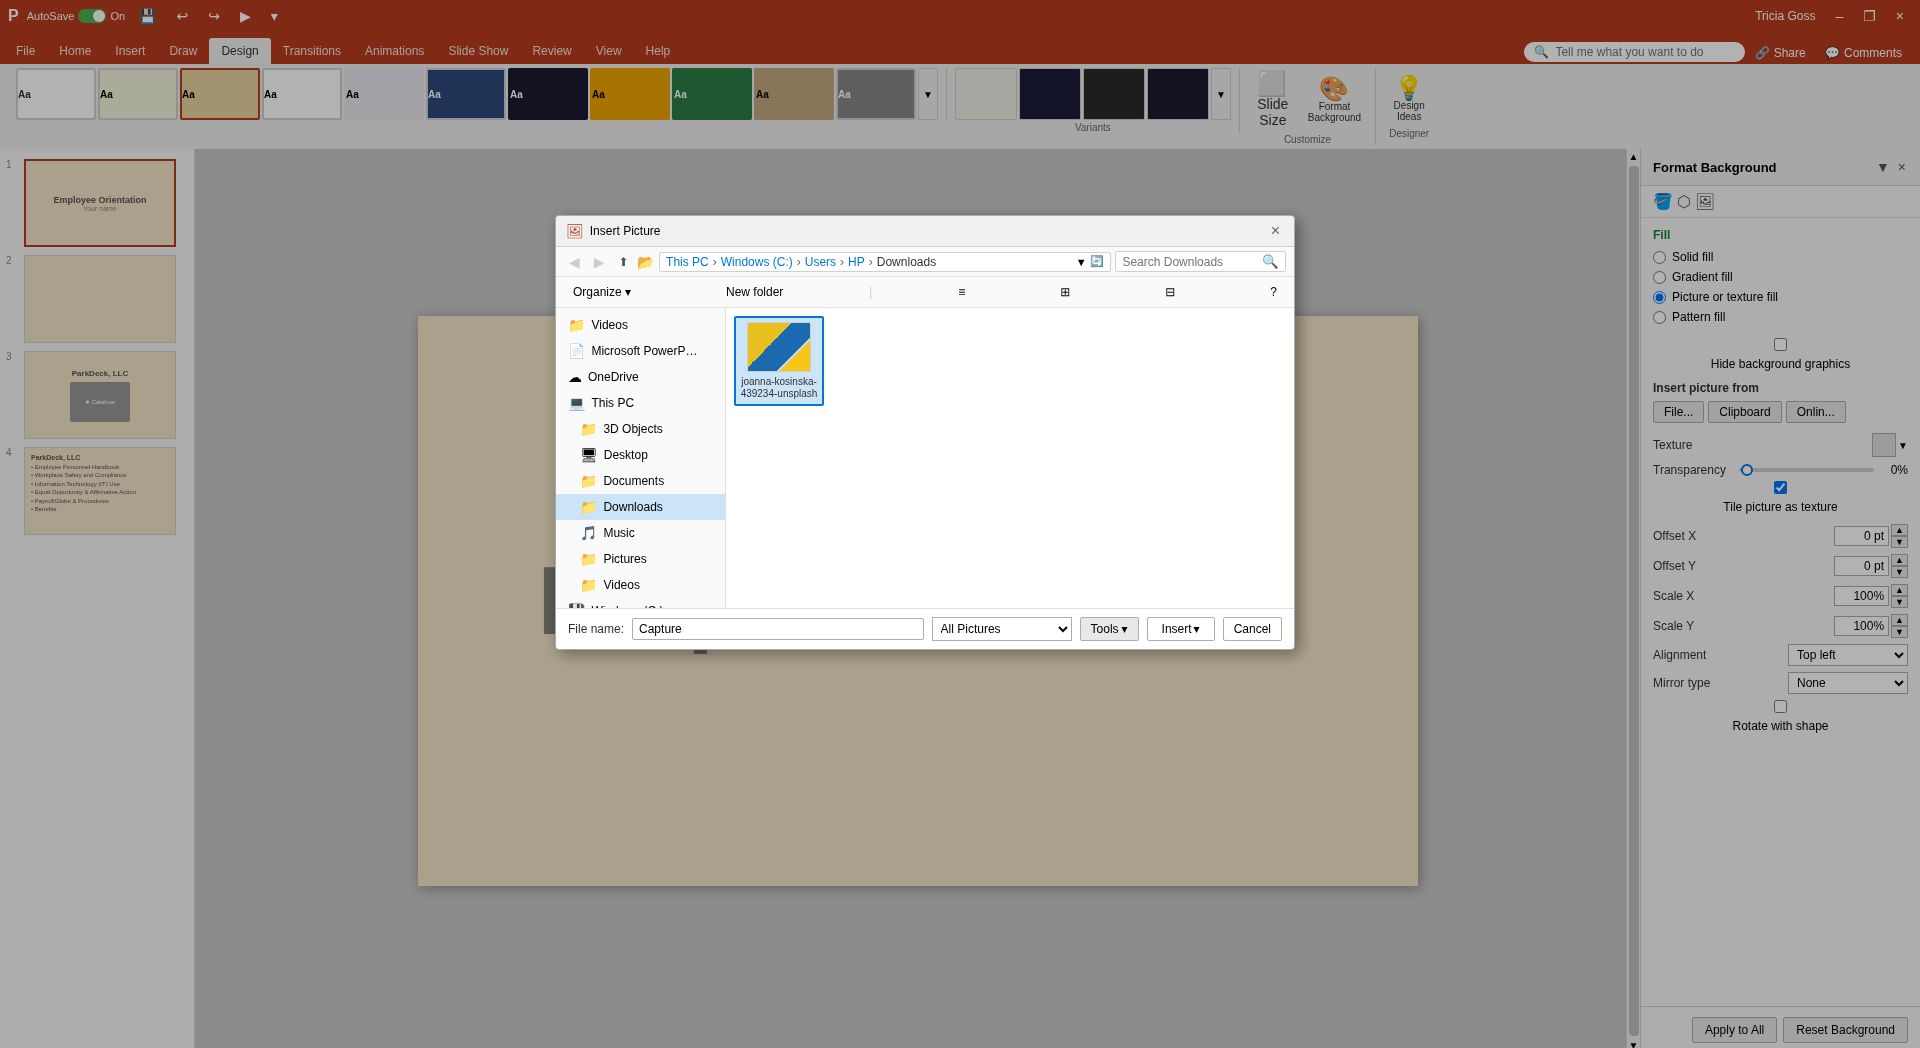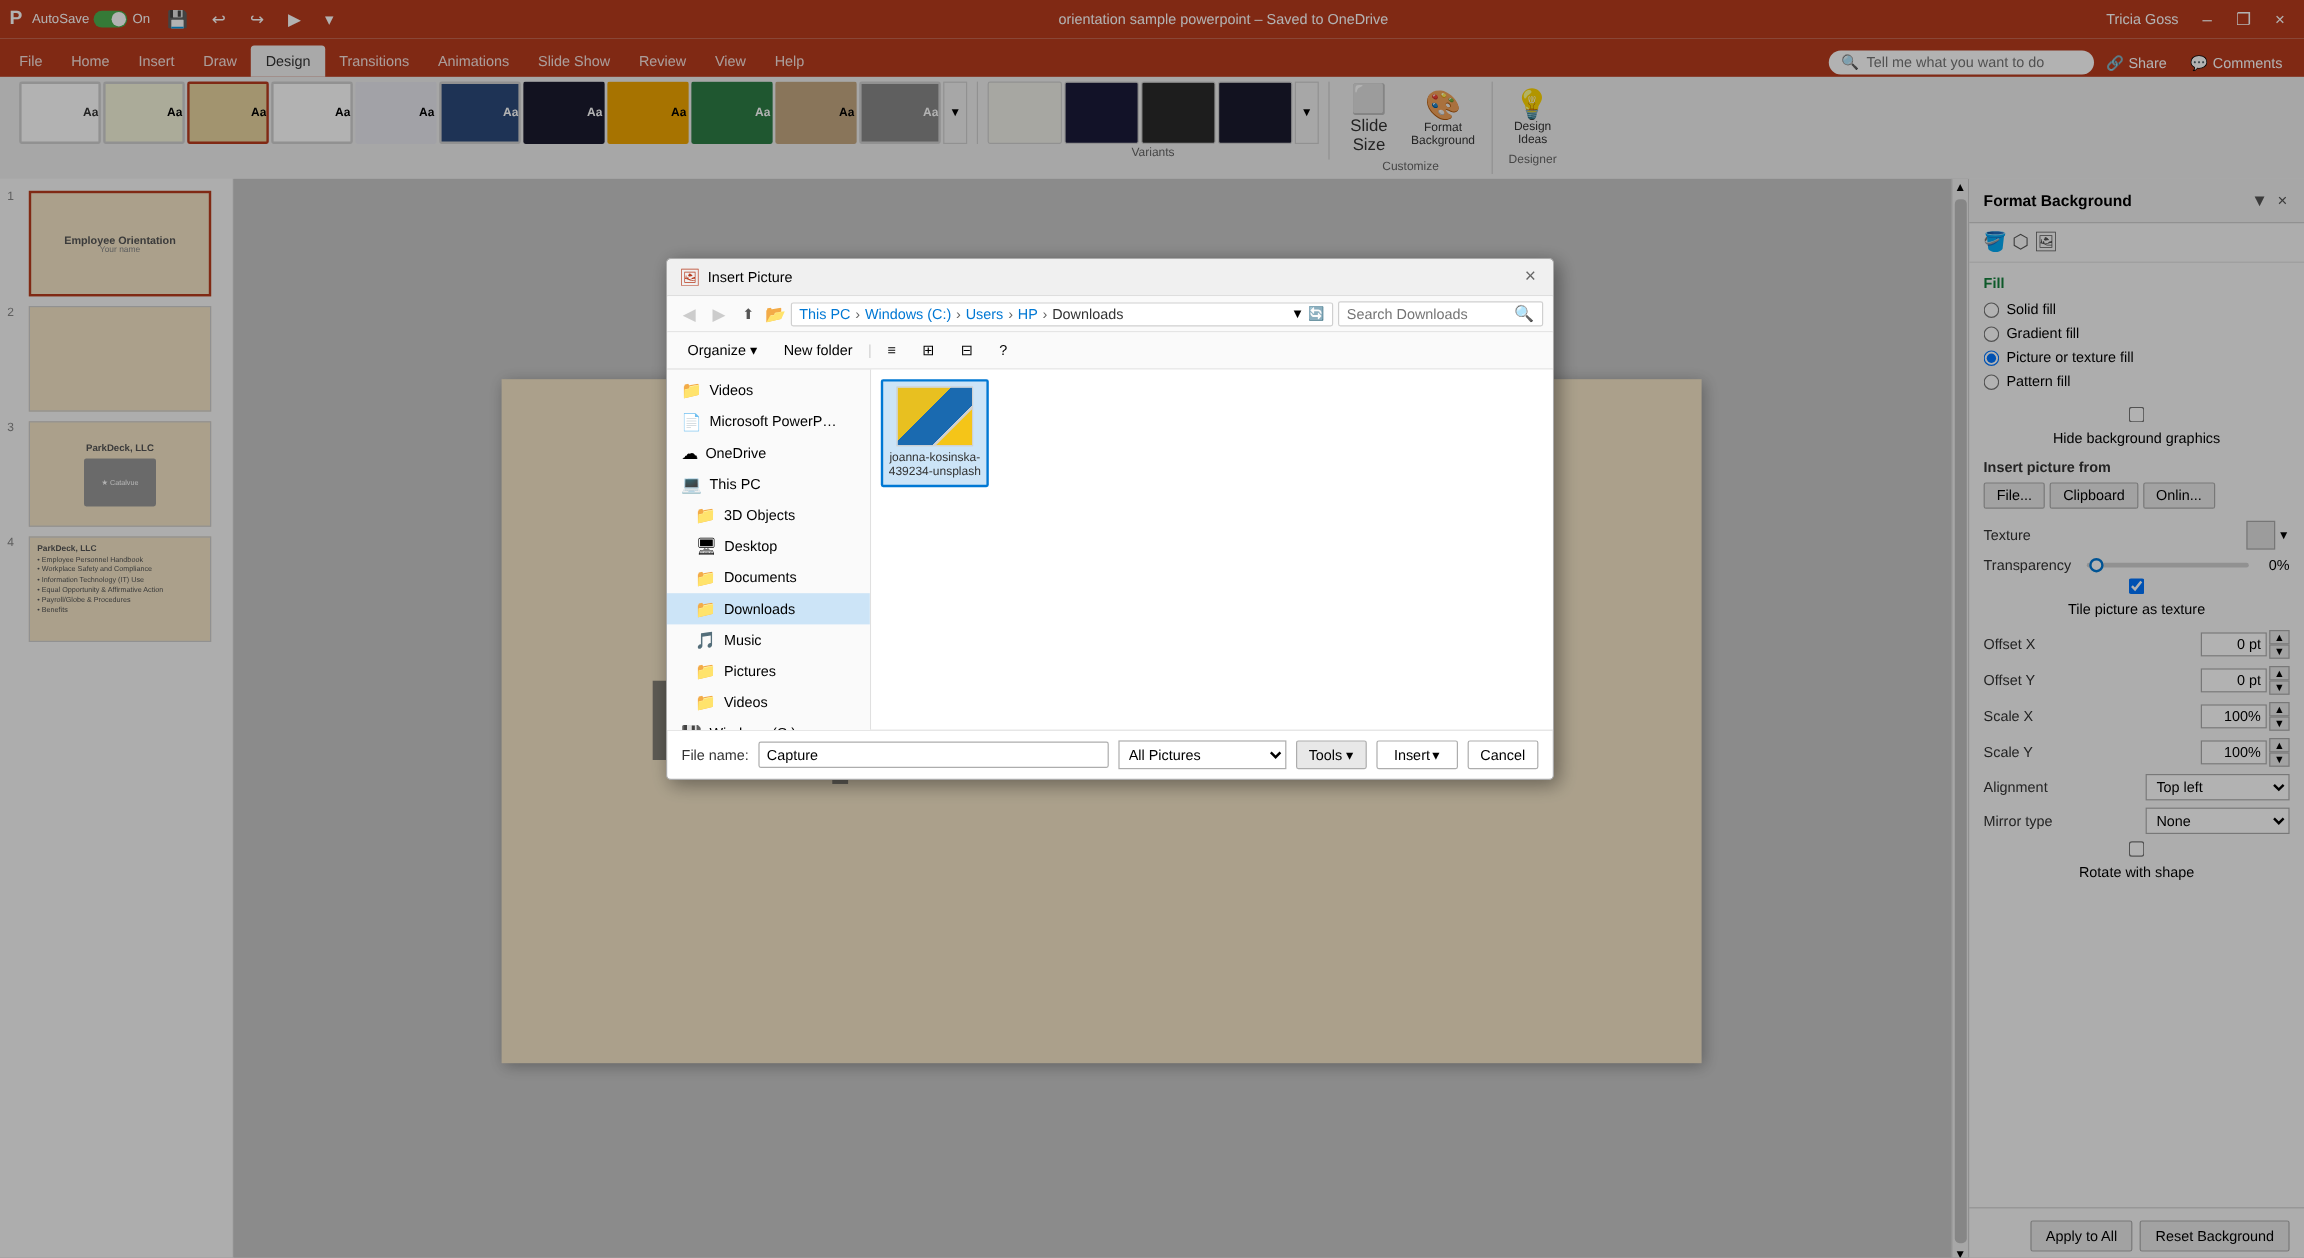--- a/index.html
+++ b/index.html
@@ -40,22 +40,22 @@
     }
     .tab.active { background: #f3f3f3; color: #333; font-weight: 500; }
 
     #ribbon-content { padding: 4px 8px 4px 8px; display: flex; align-items: flex-start; gap: 0; }
 
     
     .ribbon-section { display: flex; flex-direction: column; border-right: 1px solid #d0d0d0; padding: 0 8px; }
     .ribbon-section-label { font-size: 10px; color: #666; text-align: center; margin-top: 2px; }
     .themes-row { display: flex; align-items: center; gap: 2px; }
     .theme-item {
-      width: 68px; height: 52px; border: 2px solid transparent; cursor: pointer; border-radius: 2px;
-      display: flex; align-items: center; justify-content: flex-end; font-size: 10px; position: relative; overflow: hidden;
+      width: 80px; height: 52px; border: 2px solid transparent; cursor: pointer; border-radius: 2px;
+      display: flex; align-items: center; justify-content: flex-start; font-size: 10px; position: relative; overflow: hidden;
     }
     .theme-item.selected { border-color: #b83b1e; }
     .theme-scroll-btn { background: none; border: 1px solid #d0d0d0; cursor: pointer; padding: 2px 4px; font-size: 10px; height: 52px; }
     
     
     .variants-row { display: flex; gap: 2px; }
     .variant-item { width: 62px; height: 52px; border: 1px solid #d0d0d0; cursor: pointer; border-radius: 2px; position: relative; overflow: hidden; }
     .cust-btn { display: flex; flex-direction: column; align-items: center; cursor: pointer; padding: 4px 6px; border-radius: 3px; border: none; background: none; font-size: 10px; color: #333; min-width: 50px; }
     .cust-icon { font-size: 24px; line-height: 1; }
 
@@ -169,21 +169,21 @@
     
     .search-box {
       display: flex; align-items: center; border: 1px solid #d0d0d0;
       background: white; border-radius: 2px; padding: 2px 6px;
     }
     .search-box input { border: none; outline: none; font-size: 12px; width: 140px; }
     .search-icon-btn { background: none; border: none; cursor: pointer; color: #666; }
     
     #dialog-toolbar {
       display: flex; align-items: center; gap: 4px; padding: 4px 8px;
-      border-bottom: 1px solid #e0e0e0; background: #fafafa;
+      border-bottom: 1px solid #e0e0e0; background: #fafafa; justify-content: space-between;
     }
     .toolbar-btn { background: none; border: 1px solid transparent; cursor: pointer; font-size: 12px; padding: 3px 8px; border-radius: 2px; }
     .toolbar-sep { color: #d0d0d0; }
     
     #dialog-body { display: flex; height: 300px; }
     #dialog-sidebar {
       width: 170px; border-right: 1px solid #e0e0e0;
       overflow-y: auto; padding: 4px 0;
       background: #fafafa;
     }
@@ -240,23 +240,20 @@
       <div class="toggle-track">
         <div class="toggle-thumb"></div>
       </div>
       <span>On</span>
     </div>
     <button class="qs-btn">💾</button>
     <button class="qs-btn">↩</button>
     <button class="qs-btn">↪</button>
     <button class="qs-btn">▶</button>
     <button class="qs-btn">▾</button>
-  </div>
-  <div id="title-bar-center">
-    <span>orientation sample powerpoint – Saved to OneDrive</span>
   </div>
   <div id="title-bar-right">
     <span style="font-size:12px; margin-right:8px;">Tricia Goss</span>
     <button class="title-btn">–</button>
     <button class="title-btn">❐</button>
     <button class="title-btn">×</button>
   </div>
 </div>
 
 <div id="ribbon-container">

